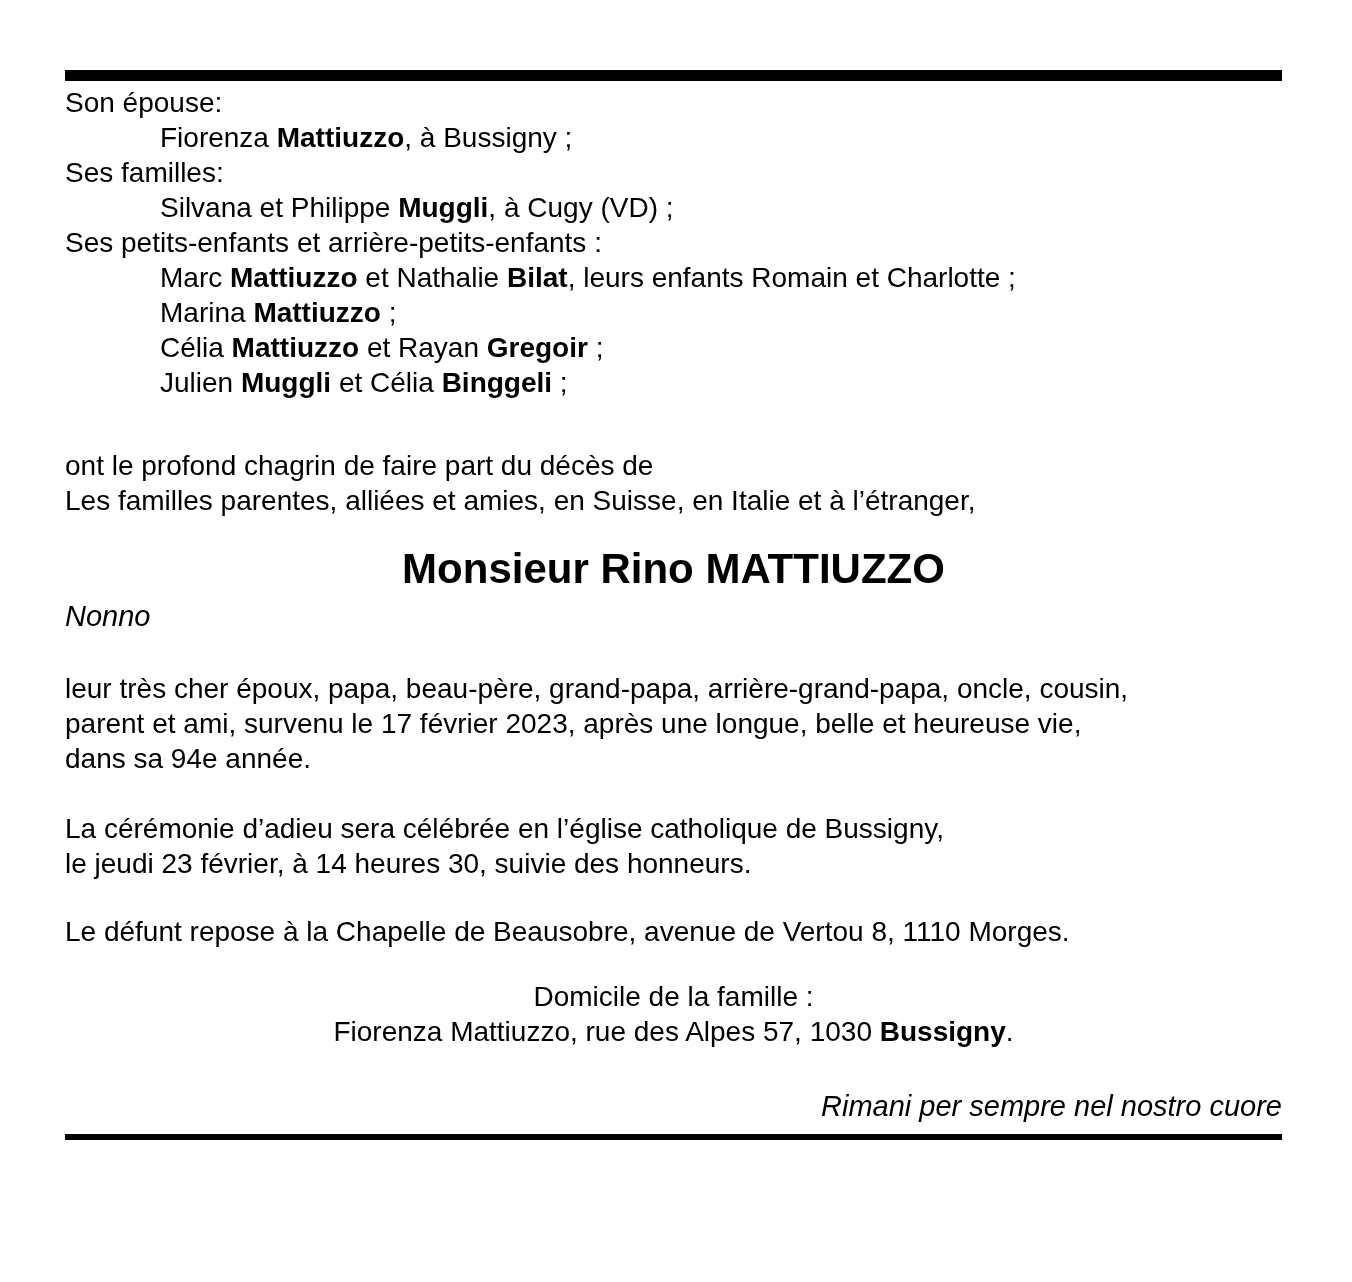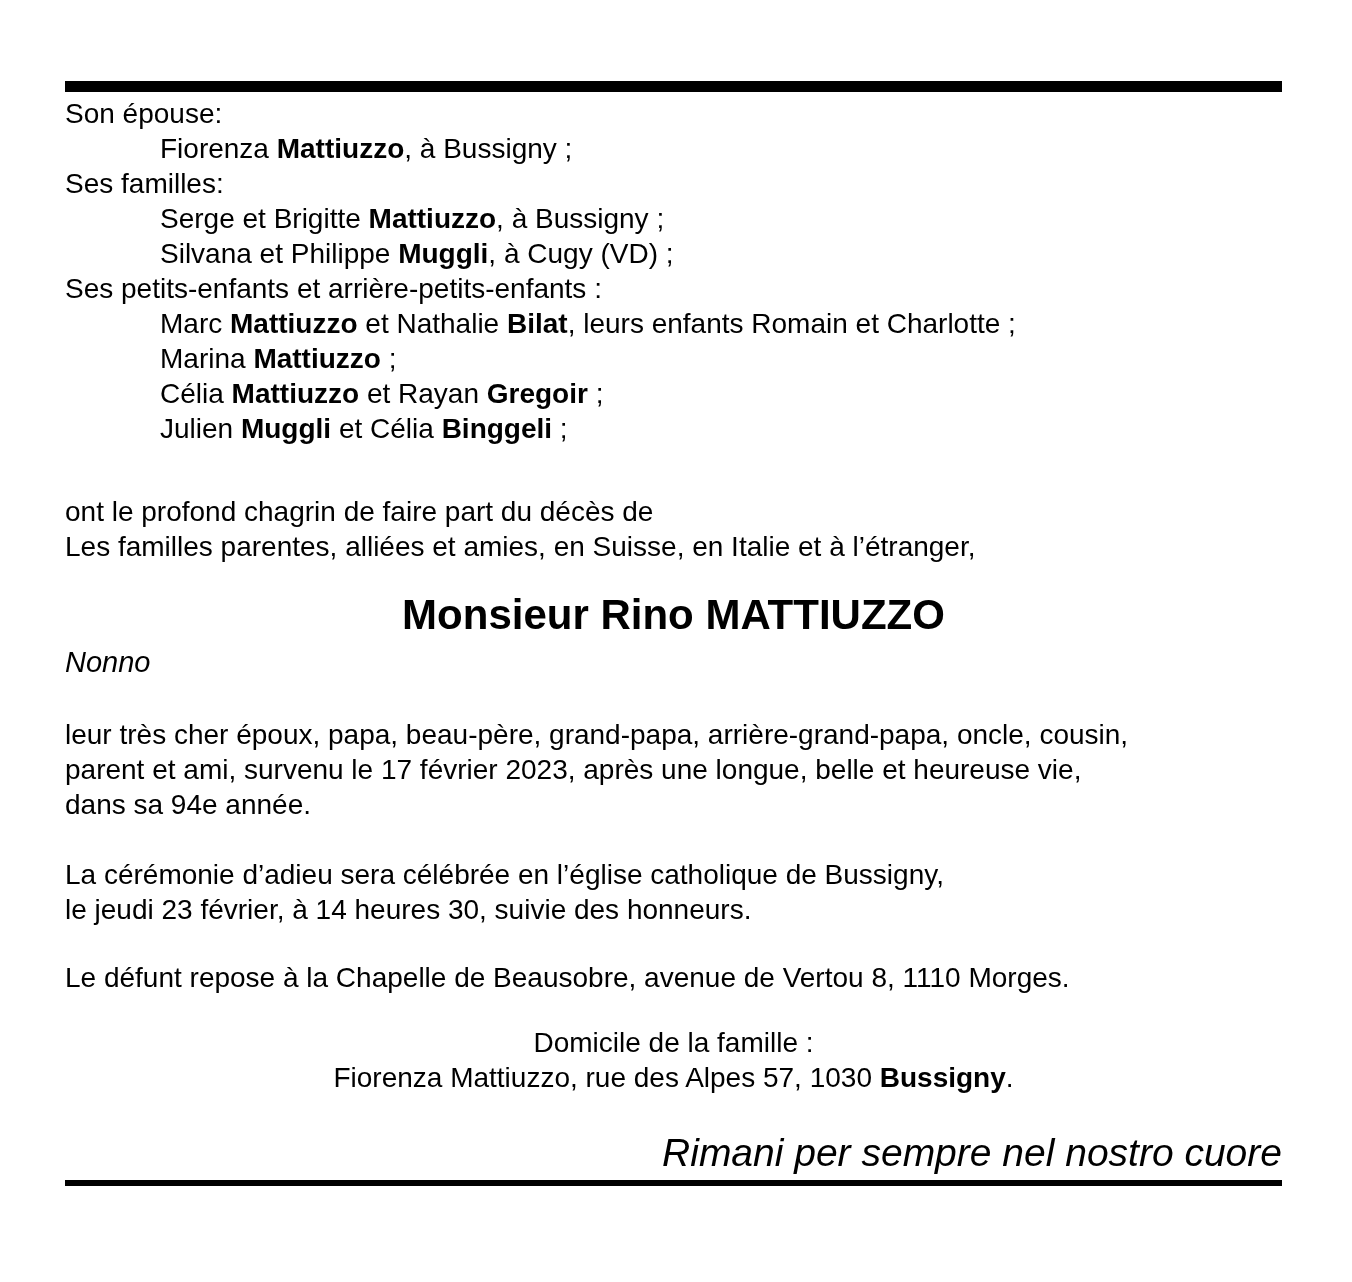--- a/index.html
+++ b/index.html
@@ -15,21 +15,21 @@
   .page {
     position: relative;
     width: 1352px;
     height: 1282px;
     background: #ffffff;
     overflow: hidden;
   }
   .content {
     position: absolute;
     left: 65px;
-    top: 11px;
+    top: 0;
     width: 1217px;
   }
   .rule {
     background: #000000;
     width: 100%;
   }
   .rule-top { margin-top: 70px; height: 11px; }
   .rule-bottom { margin-top: 10px; height: 6px; }
 
   .bodytext { font-size: 28px; line-height: 35px; }
@@ -57,37 +57,36 @@
 
   .tribute   { margin-top: 37px; }
   .ceremony  { margin-top: 35px; }
   .repose    { margin-top: 33px; }
   .domicile  { margin-top: 30px; text-align: center; }
 
   .closing {
     margin-top: 40px;
     text-align: right;
     font-style: italic;
-    font-size: 39px;
+    font-size: 29px;
     line-height: 35px;
   }
 </style>
 </head>
 <body>
 
 <div class="page">
   <div class="content">
 
     <div class="rule rule-top"></div>
 
     <div class="family-block bodytext">
         <div class="tline"><span>Son épouse:</span></div>
         <div class="tline indent"><span>Fiorenza </span><span class="b">Mattiuzzo</span><span>, à Bussigny ;</span></div>
         <div class="tline"><span>Ses familles:</span></div>
-        <div class="tline indent"><span>Serge et Brigitte </span><span class="b">Mattiuzzo</span><span>, à Bussigny ;</span></div>
         <div class="tline indent"><span>Silvana et Philippe </span><span class="b">Muggli</span><span>, à Cugy (VD) ;</span></div>
         <div class="tline"><span>Ses petits-enfants et arrière-petits-enfants :</span></div>
         <div class="tline indent"><span>Marc </span><span class="b">Mattiuzzo</span><span> et Nathalie </span><span class="b">Bilat</span><span>, leurs enfants Romain et Charlotte ;</span></div>
         <div class="tline indent"><span>Marina </span><span class="b">Mattiuzzo</span><span> ;</span></div>
         <div class="tline indent"><span>Célia </span><span class="b">Mattiuzzo</span><span> et Rayan </span><span class="b">Gregoir</span><span> ;</span></div>
         <div class="tline indent"><span>Julien </span><span class="b">Muggli</span><span> et Célia </span><span class="b">Binggeli</span><span> ;</span></div>
       </div>
 
     <div class="intro-block bodytext">
         <div class="tline">ont le profond chagrin de faire part du décès de</div>

